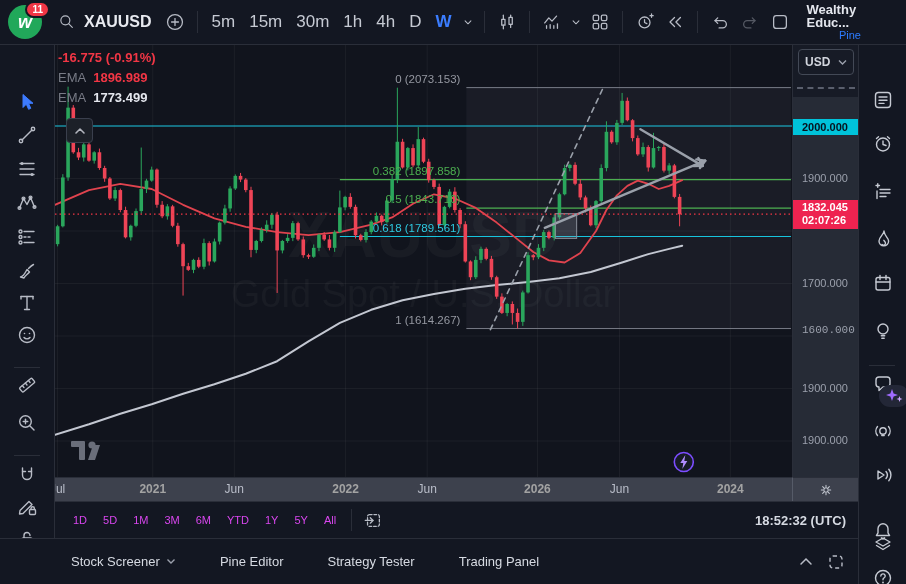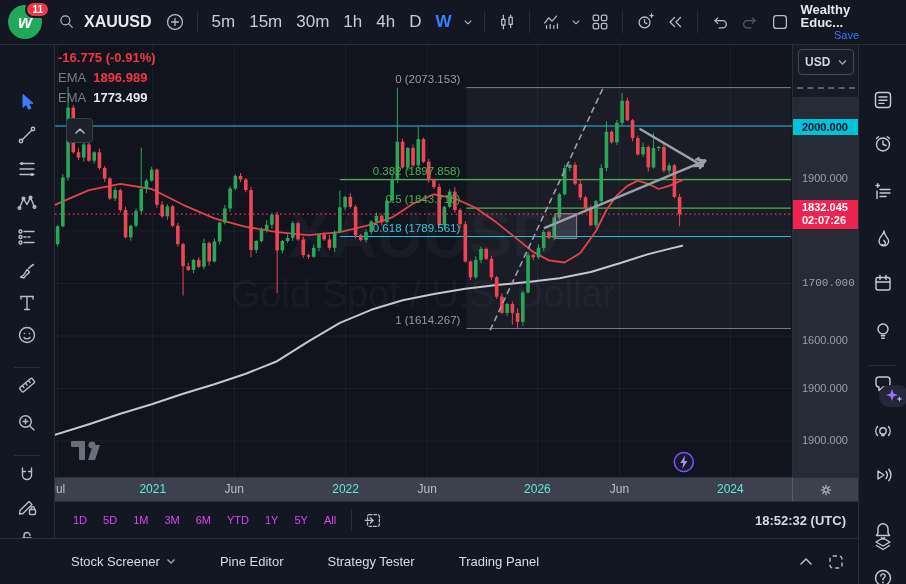--- a/index.html
+++ b/index.html
@@ -14,21 +14,21 @@
   .tb-icon{width:30px;height:30px;display:flex;align-items:center;justify-content:center;color:#b8bcc6;
            border-radius:4px;flex:0 0 auto;cursor:pointer;}
   #logo-wrap{position:relative;margin:0 10px 0 8px;flex:0 0 auto;}
   #logo{width:34px;height:34px;border-radius:50%;background:#21a85a;display:flex;align-items:center;
         justify-content:center;color:#fff;font-weight:bold;font-style:italic;font-size:18px;}
   #logo-badge{position:absolute;top:-4px;right:-8px;background:#f23645;color:#fff;font-size:10px;
         font-weight:bold;border-radius:9px;padding:1px 5px;border:2px solid #131722;}
   #symbol-name{font-size:16px;font-weight:bold;color:#e8eaf0;margin-left:2px;}
   .tf-btn{font-size:17px;color:#c6cad3;padding:4px 7px;border-radius:4px;cursor:pointer;flex:0 0 auto;}
   .tf-btn.active{color:#3b7dff;font-weight:bold;}
-  #layout-title{margin-left:6px;text-align:left;line-height:13px;}
+  #layout-title{margin-left:12px;text-align:left;line-height:13px;}
   #layout-title .t1{font-size:13px;font-weight:bold;color:#e4e7ee;}
   #layout-title .t2{font-size:11px;color:#2d7bff;text-align:center;}
   
   #left-toolbar{left:0;top:45px;width:55px;height:539px;background:#131722;border-right:1px solid #2a2e39;}
   .lt-icon{position:absolute;left:11px;width:32px;height:30px;display:flex;align-items:center;
            justify-content:center;color:#b8bcc6;border-radius:4px;cursor:pointer;}
   .lt-div{position:absolute;left:14px;width:26px;height:1px;background:#2a2e39;}
   #left-blue-pill{position:absolute;left:6px;bottom:-7px;width:42px;height:16px;border-radius:8px;background:#2962ff;}
   
   #right-sidebar{right:0;top:45px;width:48px;height:539px;background:#131722;border-left:1px solid #2a2e39;}
@@ -54,21 +54,21 @@
   .pa-cyan{background:#00c3da;color:#07121e;font-weight:bold;padding:2px 0 2px 9px;}
   .pa-red{background:#ee2350;color:#fff;font-weight:bold;padding:1px 0 2px 9px;line-height:13px;}
   #usd-btn{position:absolute;left:5px;top:4px;width:56px;height:26px;border:1px solid #434956;border-radius:4px;
            display:flex;align-items:center;justify-content:space-between;padding:0 6px;background:#171b26;cursor:pointer;}
   #usd-btn span{font-size:12px;font-weight:bold;color:#d1d4dc;}
   #pa-dash{position:absolute;left:4px;top:42px;width:58px;border-top:2px dashed #5a5f6d;}
   
   #time-axis{left:55px;top:477px;width:737px;height:24px;background:#3d414d;border-top:1px solid #2a2e39;
              overflow:hidden;cursor:ew-resize;}
   .ta-label{position:absolute;top:4px;transform:translateX(-50%);font-size:12px;color:#b9bdc9;}
-  .ta-label.major{color:#5eead4;font-weight:normal;}
+  .ta-label.major{color:#a3a3a3;font-weight:bold;}
   #ta-corner{left:792px;top:477px;width:66px;height:24px;background:#3d414d;border-top:1px solid #2a2e39;
              border-left:1px solid #565b68;display:flex;align-items:center;justify-content:center;color:#c6cad3;}
   
   #range-bar{left:55px;top:501px;width:803px;height:37px;background:#131722;border-top:1px solid #2a2e39;
              display:flex;align-items:center;padding-left:10px;}
   .rb-btn{font-size:11px;color:#d946ef;padding:4px 8px;border-radius:4px;cursor:pointer;flex:0 0 auto;}
   #rb-clock{margin-left:auto;margin-right:12px;font-size:13px;font-weight:bold;color:#d6dae2;cursor:pointer;}
   
   #footer{left:55px;top:538px;width:803px;height:46px;background:#131722;border-top:1px solid #2a2e39;
           display:flex;align-items:center;padding-left:16px;}
@@ -180,21 +180,21 @@
         </svg>
       </div>
     <div style="flex:1;"></div>
     <div class="tb-icon" id="i-square">
         <svg viewBox="0 0 22 22" width="20" height="20" class="ic">
           <rect x="4" y="4" width="14" height="14" rx="3" fill="none" stroke="currentColor" stroke-width="1.4" stroke-linecap="round" stroke-linejoin="round"></rect>
         </svg>
       </div>
     <div id="layout-title">
       <div class="t1">Wealthy Educ...</div>
-      <div class="t2">Save</div>
+      <div class="t2">Pine</div>
     </div>
     <div style="width:14px;"></div>
   </div>
 
   <div id="left-toolbar" class="abs">
       <div class="lt-icon" style="top: 42px;">
         <svg viewBox="0 0 22 22" width="22" height="22" class="ic">
           <path d="M7 3.5 V16.5 L10.3 13.2 L12.6 18.3 L14.8 17.3 L12.5 12.3 H17 Z" fill="#3d7bff" stroke="#3d7bff" stroke-width="1" stroke-linejoin="round"></path>
         </svg>
       </div>
@@ -617,22 +617,22 @@
       <span>USD</span>
       <svg class="ic" width="9" height="6" viewBox="0 0 9 6">
           <polyline points="1,1.5 4.5,5 8,1.5" fill="none" stroke="#9ba0ac" stroke-width="1.4"></polyline>
         </svg>
     </div>
     <div id="pa-dash"></div>
     <div id="pa-labels">
         <div class="pa-label pa-cyan" style="top: 74.0131px;">2000.000</div>
         <div class="pa-label" style="top: 126.517px;">1900.000</div>
         <div class="pa-label pa-red" style="top: 155.196px;">1832.045<div>02:07:26</div></div>
-        <div class="pa-label" style="top: 231.524px; font-family: Liberation Mono, monospace;">1700.000</div>
-        <div class="pa-label" style="top: 289px;">1600.000</div>
+        <div class="pa-label" style="top: 231.524px;">1700.000</div>
+        <div class="pa-label" style="top: 279px; font-family: Liberation Mono, monospace;">1600.000</div>
         <div class="pa-label" style="top: 336.531px;">1900.000</div>
         <div class="pa-label" style="top: 389.035px;">1900.000</div>
       </div>
   </div>
 
   <div id="time-axis" class="abs">
       <div class="ta-label" style="left: 2.61348px;">Jul</div>
       <div class="ta-label major" style="left: 97.744px;">2021</div>
       <div class="ta-label" style="left: 179.284px;">Jun</div>
       <div class="ta-label major" style="left: 290.618px;">2022</div>

